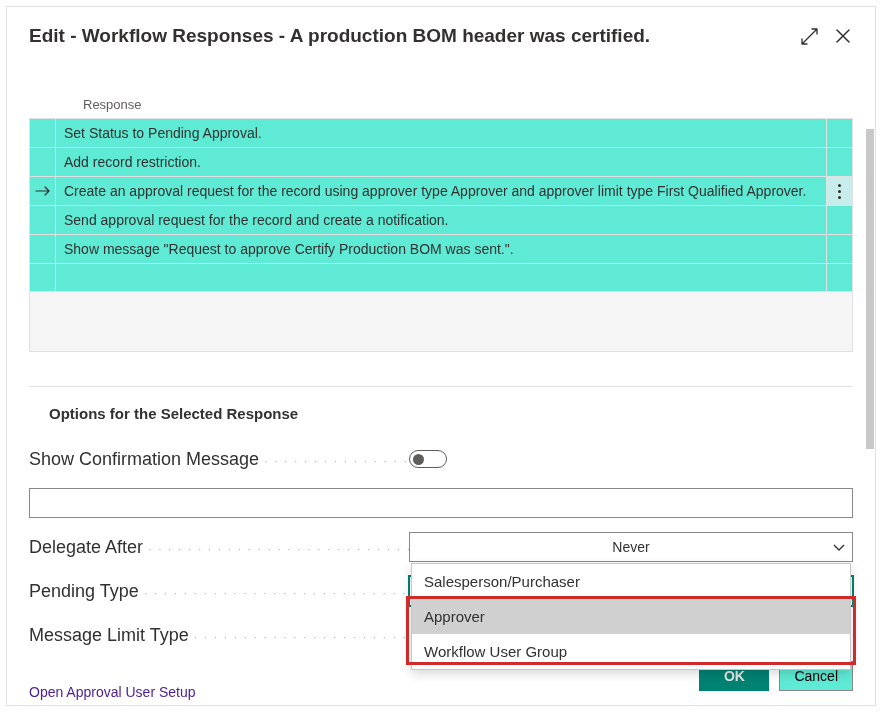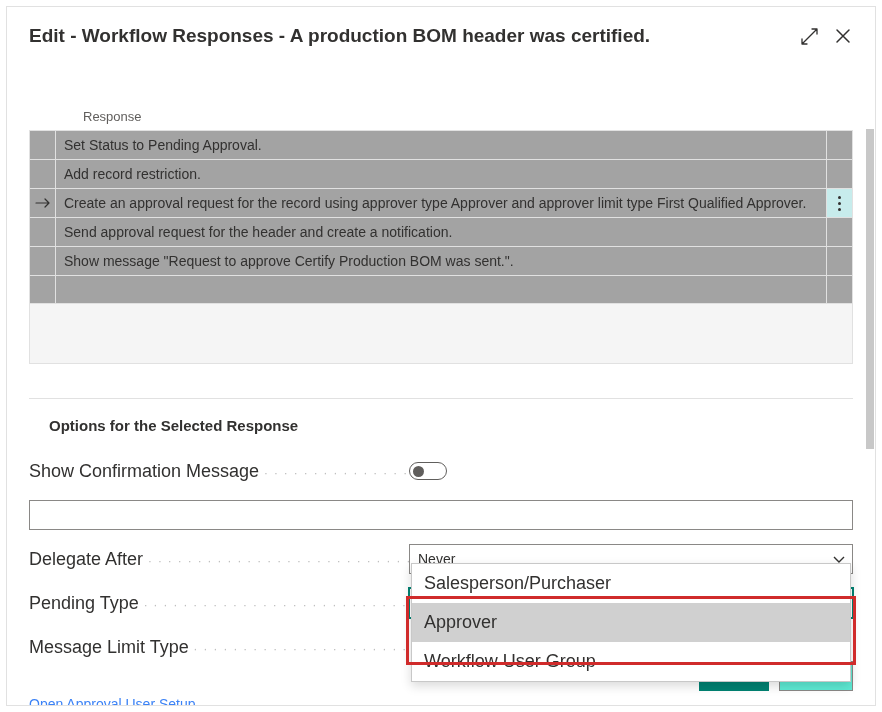--- a/index.html
+++ b/index.html
@@ -59,39 +59,39 @@
   .fake-scroll {
     position: absolute;
     right: 1px;
     top: 60px;
     width: 8px;
     height: 320px;
     background: #c8c8c8;
     border-radius: 0;
   }
   .table-area {
-    margin-top: 40px;
+    margin-top: 28px;
   }
   .col-header {
     padding: 0 0 6px 54px;
     color: #605e5c;
     font-size: 13px;
   }
   table {
     width: 100%;
     border-collapse: collapse;
     table-layout: fixed;
   }
   td {
     border: 1px solid #e1e1e1;
     padding: 6px 8px;
     height: 28px;
     font-size: 14px;
     color: #323130;
-    background: #a3a3a3;
+    background: #5eead4;
     vertical-align: middle;
   }
   td.arrow-col {
     width: 26px;
     text-align: center;
     padding: 0;
   }
   td.action-col {
     width: 26px;
     text-align: center;
@@ -173,20 +173,21 @@
   }
   .text-input, .select {
     width: 100%;
     height: 30px;
     border: 1px solid #8a8886;
     padding: 8px 8px;
     font-size: 14px;
     font-family: inherit;
     background: #fff;
     color: #323130;
+    justify-content: center;
   }
   .select {
     appearance: none;
     position: relative;
     display: flex;
     align-items: center;
     cursor: pointer;
   }
   .select-wrap {
     position: relative;
@@ -197,39 +198,39 @@
     right: 8px;
     top: 50%;
     transform: translateY(-50%);
     pointer-events: none;
   }
   .select.active {
     border: 1px solid #008272;
     outline: 1px solid #008272;
   }
   .link {
-    color: #3b82f6;
+    color: #4c1d95;
     font-size: 14px;
     cursor: pointer;
     margin-top: 20px;
     display: inline-block;
   }
   .dropdown {
     position: absolute;
     left: 404px;
     right: 24px;
     top: 556px;
     background: #fff;
     border: 1px solid #c8c8c8;
     box-shadow: 0 4px 10px rgba(0,0,0,0.15);
     z-index: 10;
   }
   .dropdown-item {
     padding: 9px 12px;
-    font-size: 18px;
+    font-size: 15px;
     cursor: pointer;
     color: #323130;
   }
   .dropdown-item.hover {
     background: #d0d0d0;
   }
   .highlight-box {
     position: absolute;
     left: 399px;
     right: 19px;
@@ -312,21 +313,21 @@
           <td class="action-col">
             <div class="dots">
                   <span></span>
                   <span></span>
                   <span></span>
                 </div>
           </td>
         </tr>
         <tr>
           <td class="arrow-col"></td>
-          <td>Send approval request for the header and create a notification.</td>
+          <td>Send approval request for the record and create a notification.</td>
           <td class="action-col"></td>
         </tr>
         <tr>
           <td class="arrow-col"></td>
           <td>Show message "Request to approve Certify Production BOM was sent.".</td>
           <td class="action-col"></td>
         </tr>
         <tr>
           <td class="arrow-col"></td>
           <td></td>

